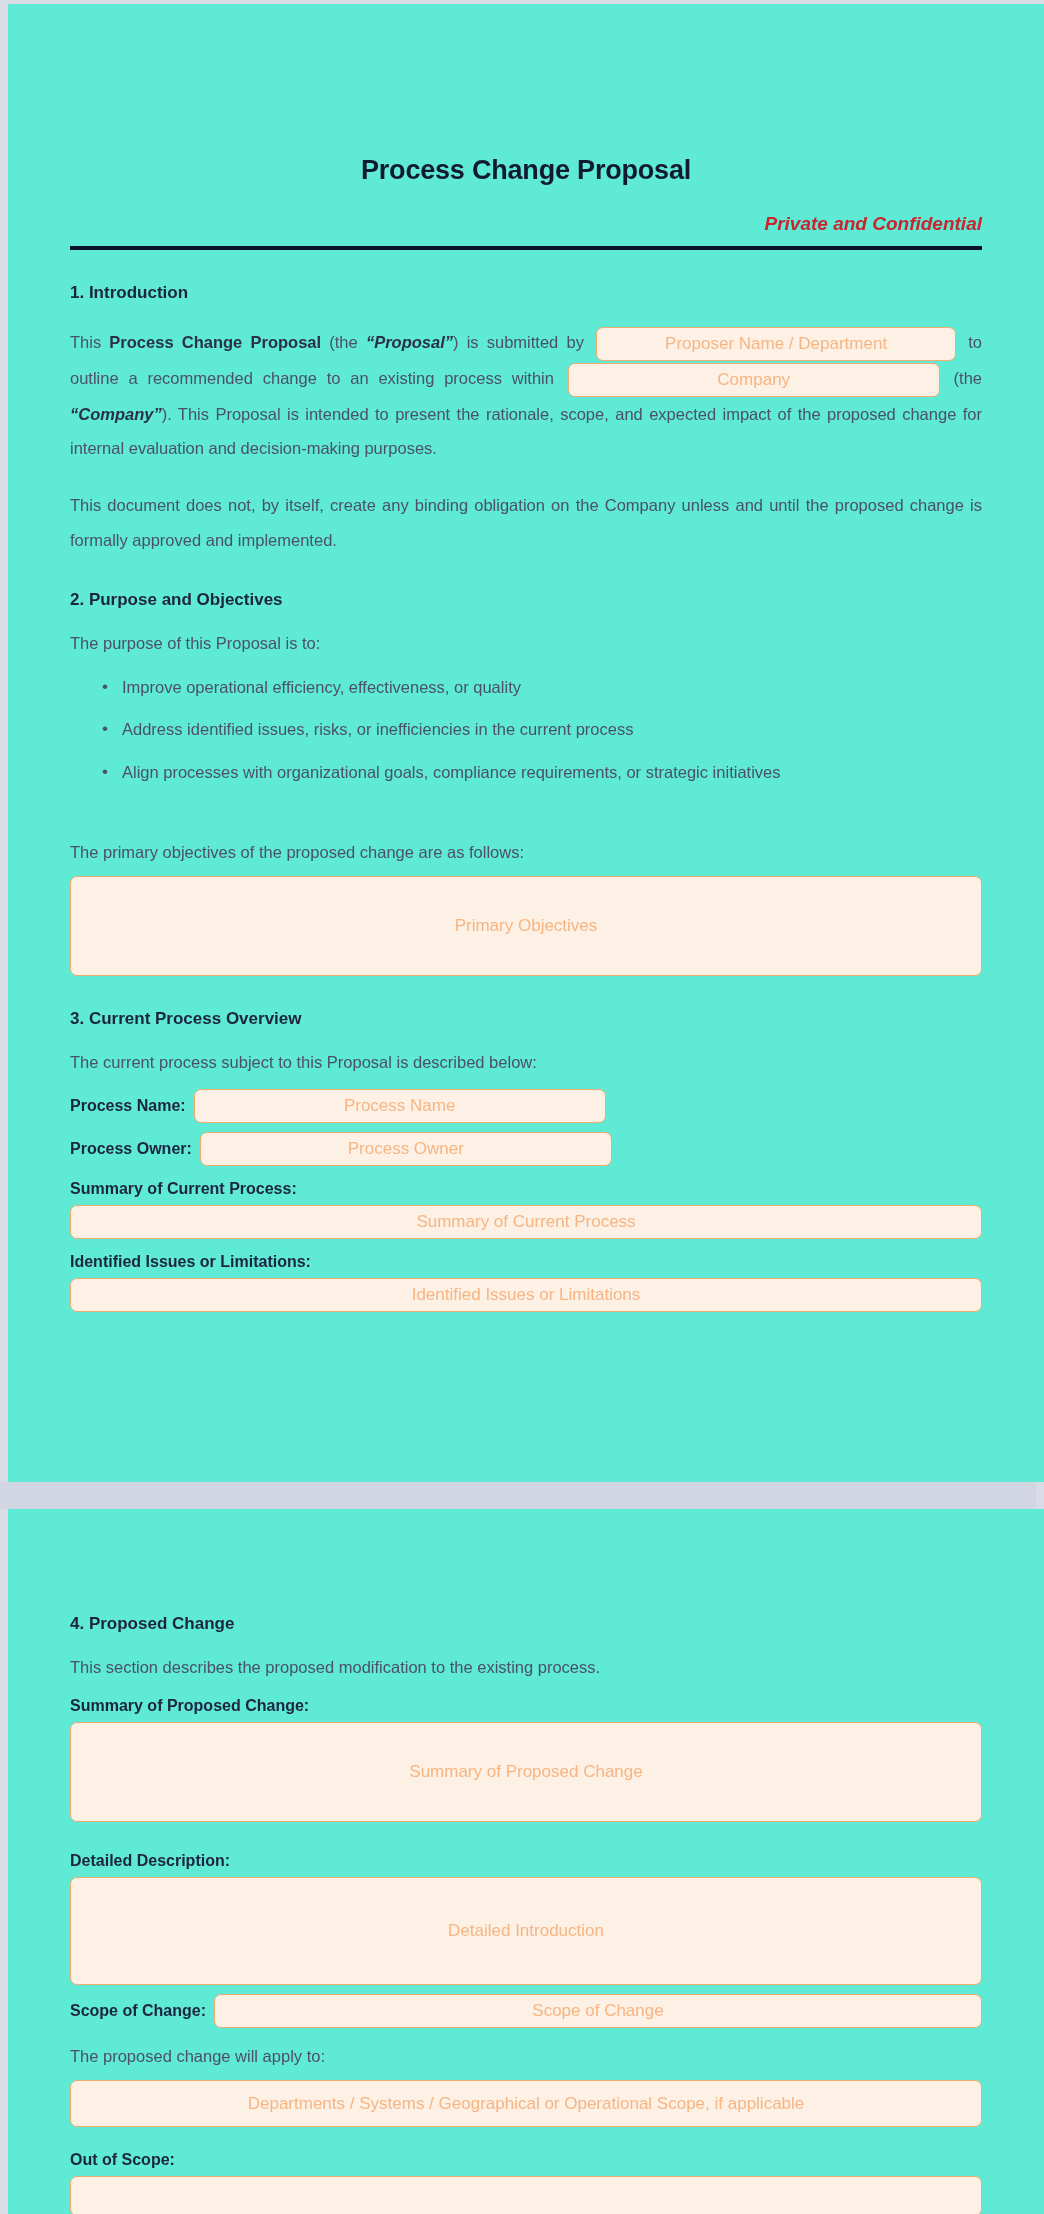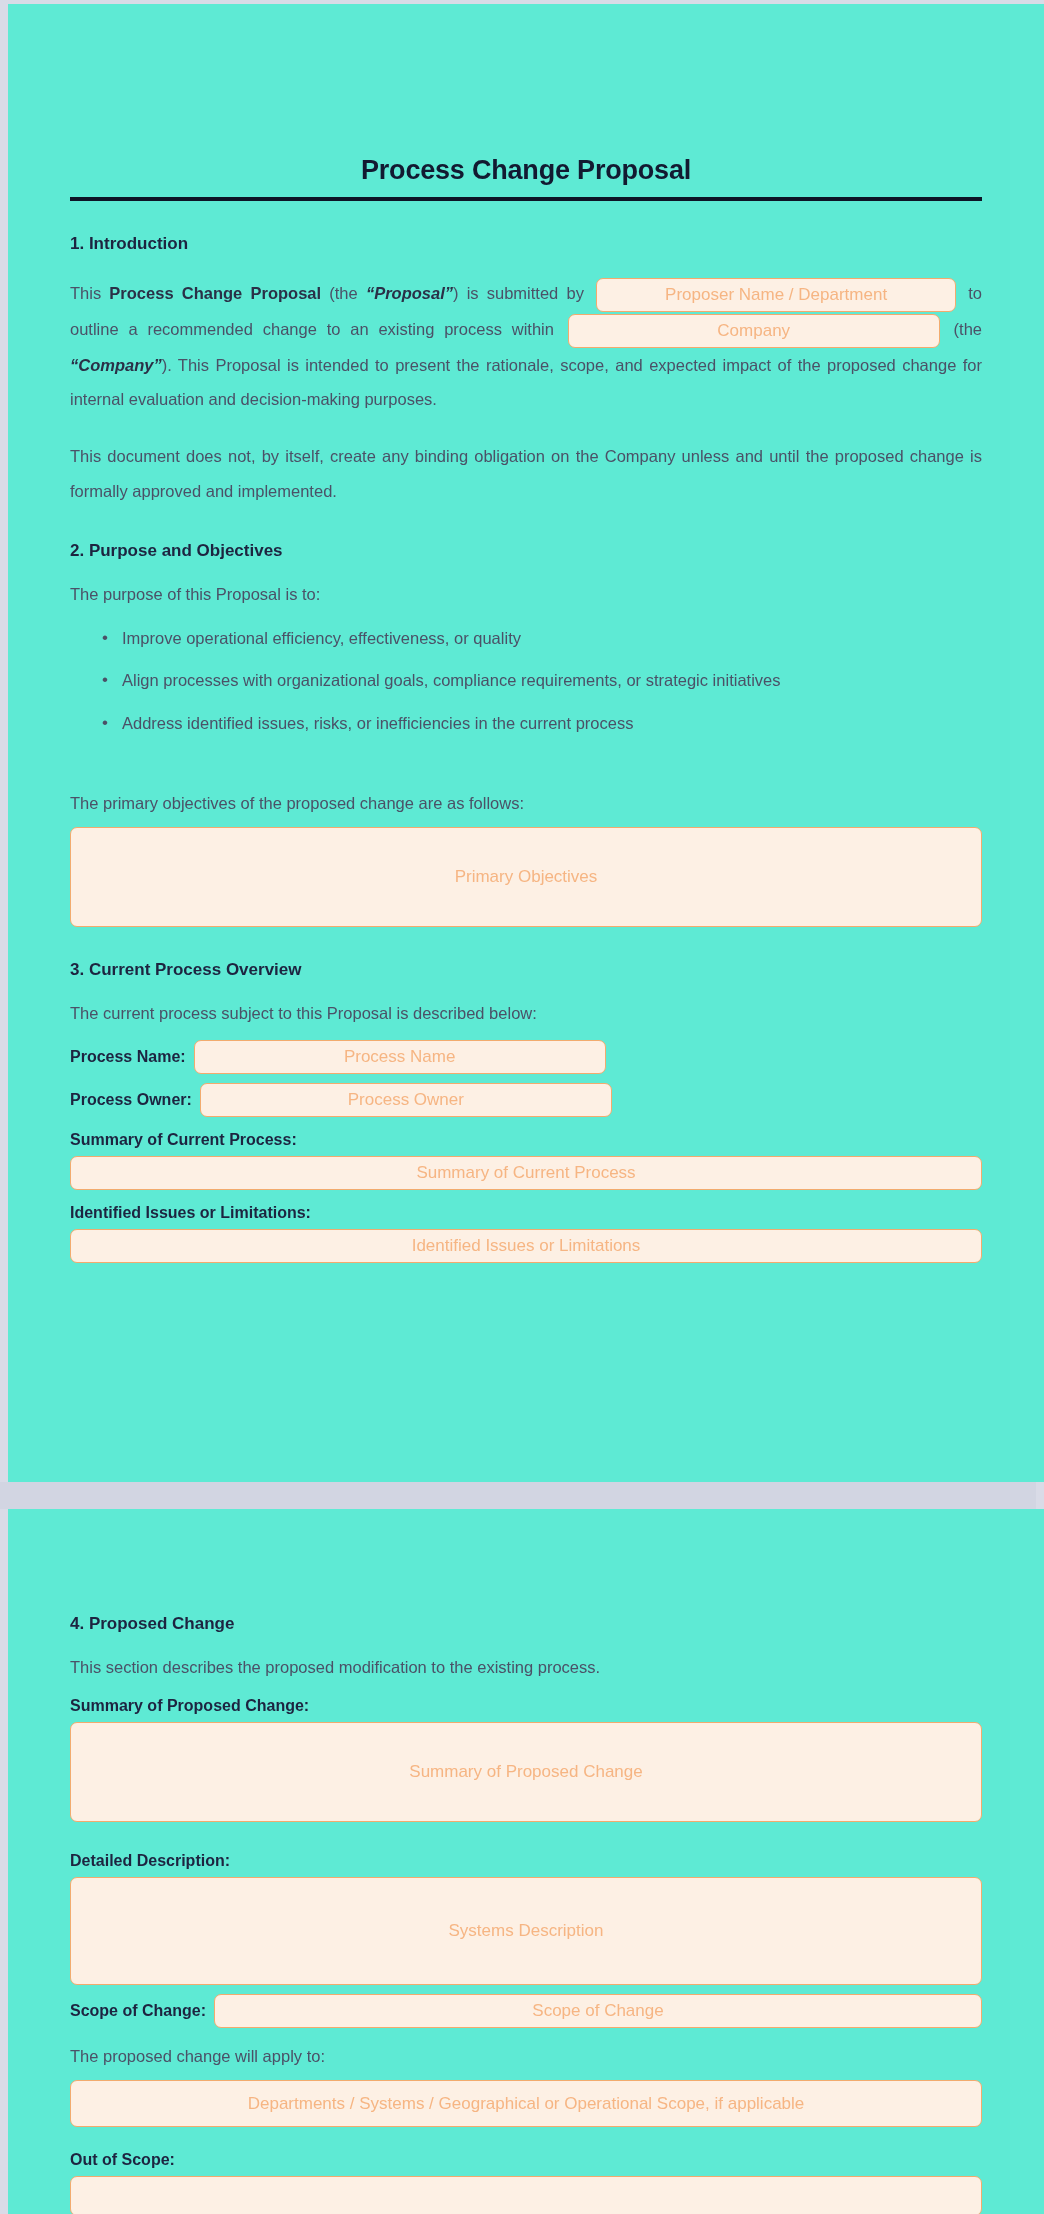--- a/index.html
+++ b/index.html
@@ -172,20 +172,21 @@
 <body>
 
 <div class="viewport">
 
   <div class="top-strip"></div>
 
   <div class="page one clip">
 
     <div class="doc-title">Process Change Proposal</div>
 
+    <div class="confidential">Private and Confidential</div>
 
     <hr class="rule">
 
     <h2 class="section">1. Introduction</h2>
 
     <p class="body">
       <span>This</span>
       <b>Process</b>
       <b>Change</b>
       <b>Proposal</b>
@@ -199,22 +200,22 @@
     </p>
 
     <p class="body">This document does not, by itself, create any binding obligation on the Company unless and until the proposed change is formally approved and implemented.</p>
 
     <h2 class="section">2. Purpose and Objectives</h2>
 
     <p class="body tight">The purpose of this Proposal is to:</p>
 
     <ul class="bullets">
       <li>Improve operational efficiency, effectiveness, or quality</li>
+      <li>Address identified issues, risks, or inefficiencies in the current process</li>
       <li>Align processes with organizational goals, compliance requirements, or strategic initiatives</li>
-      <li>Address identified issues, risks, or inefficiencies in the current process</li>
     </ul>
 
     <div class="spacer-md"></div>
 
     <p class="body tight">The primary objectives of the proposed change are as follows:</p>
 
     <div class="field block h-objectives">Primary Objectives</div>
 
     <h2 class="section">3. Current Process Overview</h2>
 
@@ -247,21 +248,21 @@
     <h2 class="section">4. Proposed Change</h2>
 
     <p class="body tight">This section describes the proposed modification to the existing process.</p>
 
     <div class="blocklabel first">Summary of Proposed Change:</div>
     <div class="field block h-summary-change">Summary of Proposed Change</div>
 
     <div class="spacer-md"></div>
 
     <div class="blocklabel">Detailed Description:</div>
-    <div class="field block h-detailed">Systems Description</div>
+    <div class="field block h-detailed">Detailed Introduction</div>
 
     <div class="label-row">
       <span class="lbl">Scope of Change:</span>
       <span class="field">Scope of Change</span>
     </div>
 
     <p class="body tight" style="margin-top:11px">The proposed change will apply to:</p>
 
     <div class="field block h-apply">Departments / Systems / Geographical or Operational Scope, if applicable</div>
 

